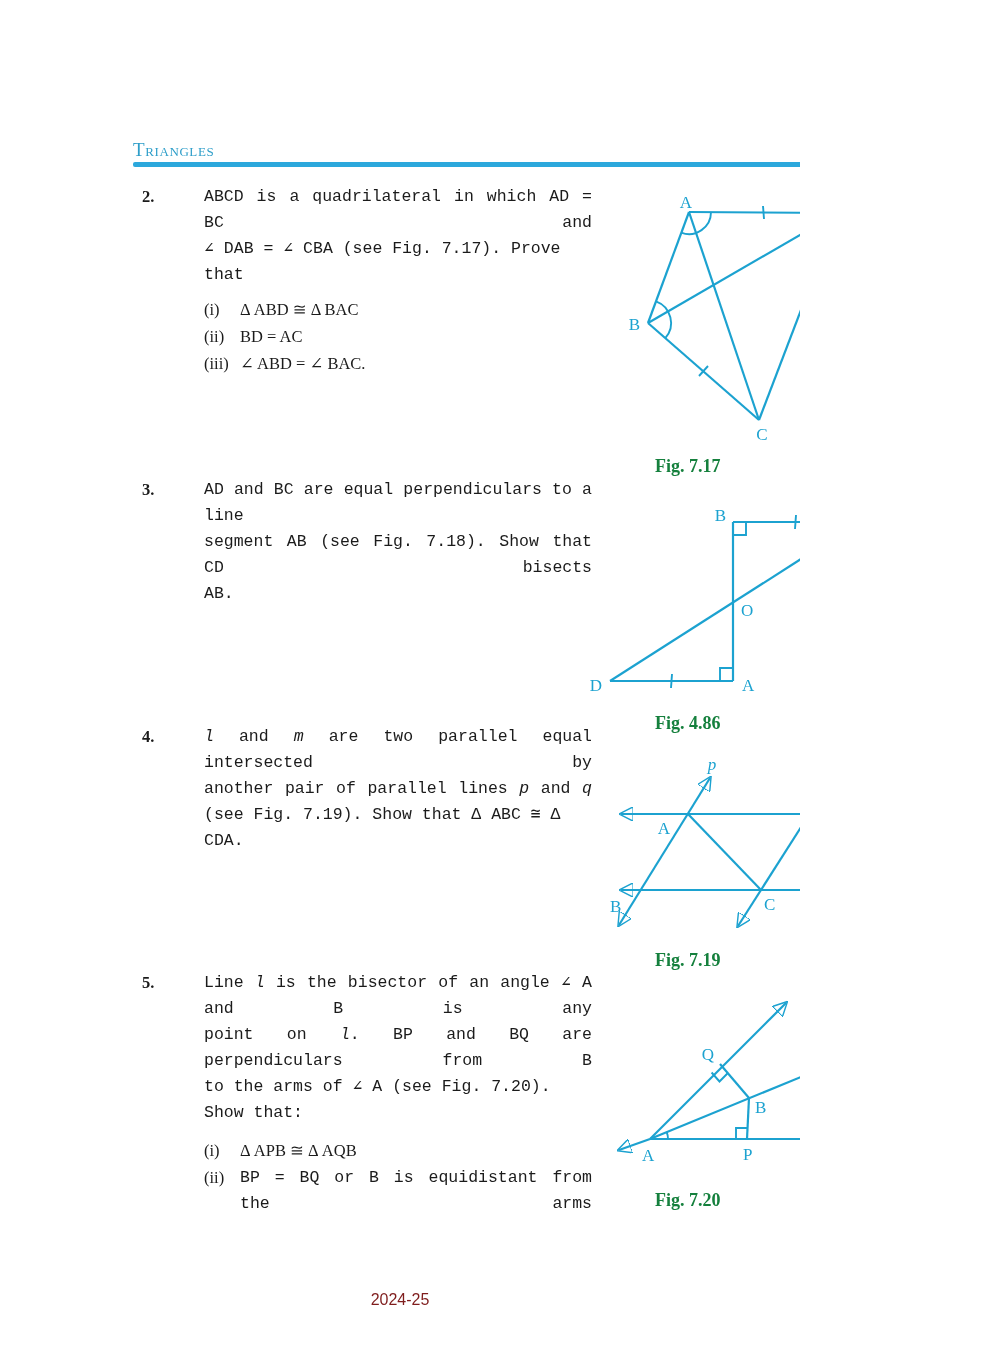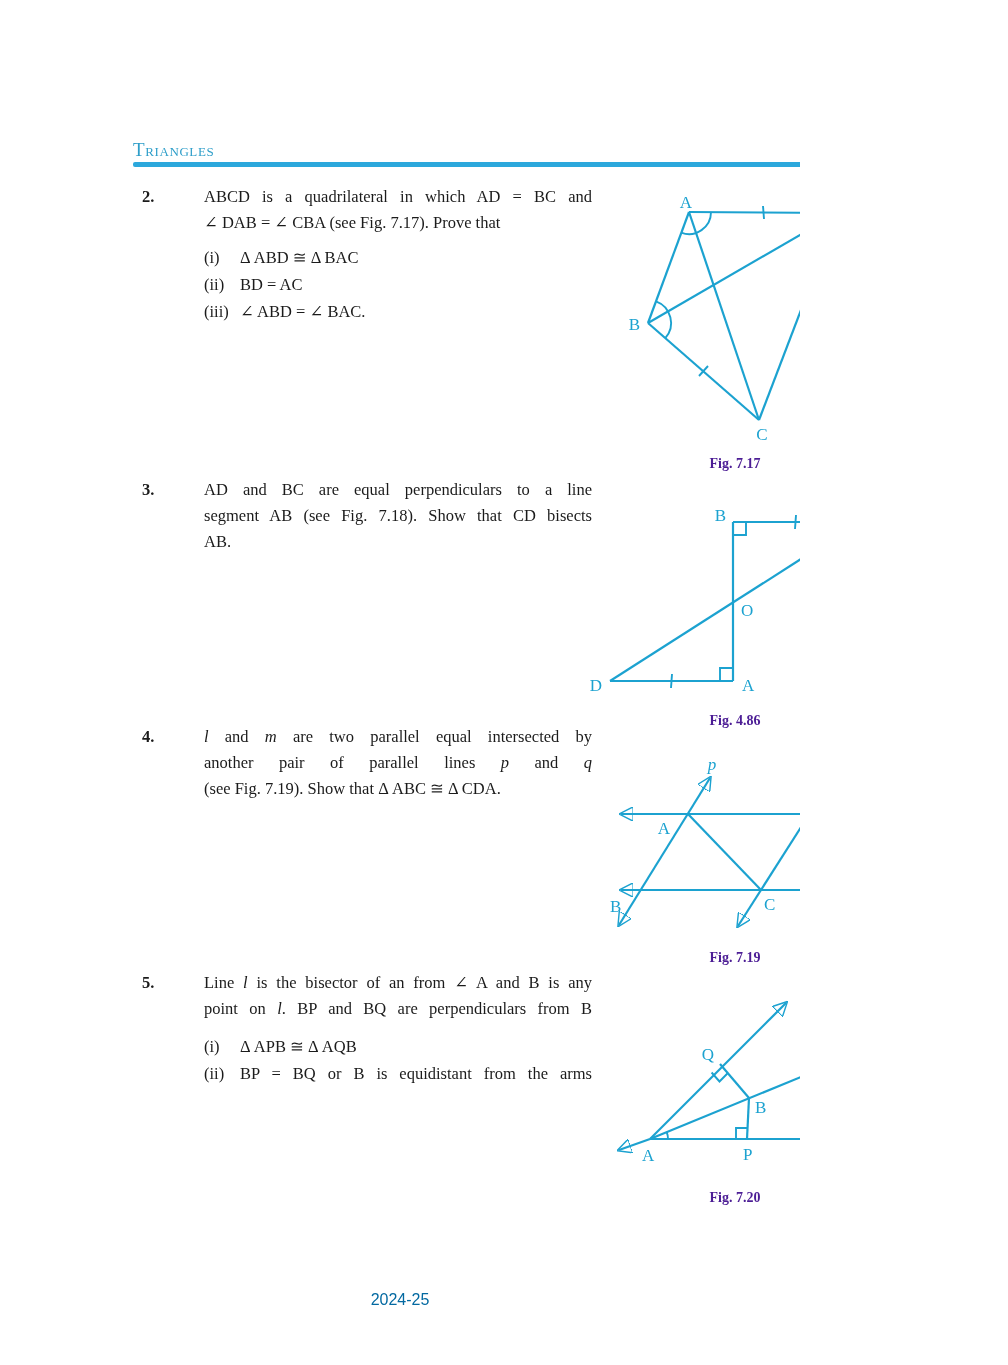--- a/index.html
+++ b/index.html
@@ -18,44 +18,44 @@
     font-size:12px; color:#2e9ec9;
   }
   .header-rule {
     position:absolute; left:133px; top:162px; width:742px; height:4.5px;
     background:#2ca8dc; border-radius:2px;
   }
   
   .q { position:absolute; left:142px; width:470px; }
   .qnum { position:absolute; left:0; top:0; font-weight:bold; font-size:16.5px; line-height:26px; }
   .qbody { margin-left:62px; width:388px; font-size:16.5px; }
-  .line { display:block; line-height:26px; text-align:left; }
+  .line { display:block; line-height:26px; text-align:left;font-family:Liberation Mono, monospace; }
   .jl { text-align:justify; text-align-last:justify; }
   .it { font-style:italic; }
   .items { margin-top:9px; }
   .item { display:flex; margin-top:1px; }
   .item:first-child { margin-top:0; }
   .items-gap { margin-top:12px; }
   .ilabel { width:36px; flex:none; line-height:26px; }
   .itext { flex:1; line-height:26px; }
   
   .fig-svg { position:absolute; overflow:visible; }
   .fig-svg line, .fig-svg path { stroke:#1ca2d0; fill:none; }
   .fig-line { stroke-width:2.2px; }
   .fig-thin { stroke-width:1.9px; }
   .fig-label { font-family:"Liberation Serif","DejaVu Serif",serif; font-size:17px; fill:#1ca2d0; stroke:none; }
   .svgit { font-style:italic; }
   .fig-caption {
-    position:absolute; left:655px; width:160px; text-align:center;
-    font-size:14px; font-weight:bold; color:#4c1d95;
+    position:absolute; left:655px; width:160px; text-align:left;
+    font-size:18px; font-weight:bold; color:#15803d;
   }
   
   .footer {
     position:absolute; left:0; top:1291px; width:100%; text-align:center;
-    font-family:"Liberation Sans","DejaVu Sans",sans-serif; font-size:16px; color:#0369a1;
+    font-family:"Liberation Sans","DejaVu Sans",sans-serif; font-size:16px; color:#7f1d1d;
   }
 </style>
 </head>
 <body>
 
 <div class="page">
 
   <div class="running-head">Triangles</div>
   <div class="page-number">93</div>
   <div class="header-rule"></div>
@@ -153,22 +153,23 @@
     <text class="fig-label" x="670" y="834" text-anchor="end">A</text>
     <text class="fig-label" x="810" y="833">D</text>
     <text class="fig-label" x="610" y="912">B</text>
     <text class="fig-label" x="764" y="910">C</text>
   </svg>
   <div class="fig-caption" style="top:950px">Fig. 7.19</div>
 
   <section class="q" style="top:970px">
     <div class="qnum">5.</div>
     <div class="qbody">
-      <span class="line jl"><span>Line </span><span class="it">l</span><span> is the bisector of an from ∠ A and B is any</span></span>
+      <span class="line jl"><span>Line </span><span class="it">l</span><span> is the bisector of an angle ∠ A and B is any</span></span>
       <span class="line jl"><span>point on </span><span class="it">l</span><span>. BP and BQ are perpendiculars from B</span></span>
+      <span class="line"><span>to the arms of ∠ A (see Fig. 7.20). Show that:</span></span>
       <div class="items items-gap">
         <div class="item">
           <span class="ilabel">(i)</span>
           <span class="itext"><span>Δ APB ≅ Δ AQB</span></span>
         </div>
         <div class="item">
           <span class="ilabel">(ii)</span>
           <span class="itext">
             <span class="line jl"><span>BP = BQ or B is equidistant from the arms</span></span>
           </span>

